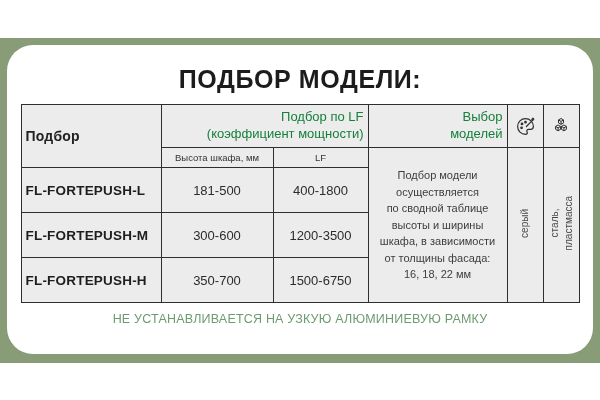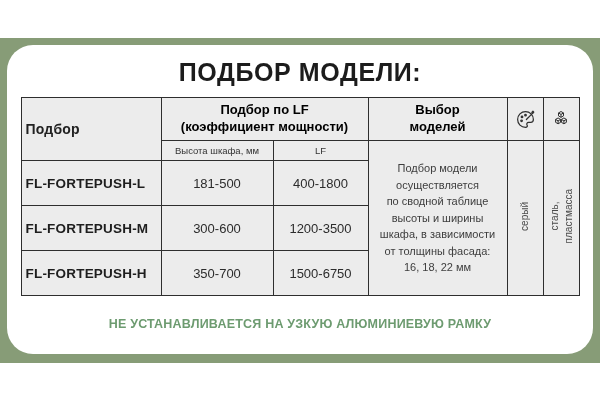--- a/index.html
+++ b/index.html
@@ -8,42 +8,42 @@
     background:#ffffff;
     font-family:"Liberation Sans", sans-serif;
   }
   .band {
     position:absolute; left:0; top:38px; width:600px; height:325px;
     background:#879c77;
   }
   .card {
     position:absolute; left:7px; top:45px; width:586px; height:309px;
     background:#ffffff; border-radius:26px; box-sizing:border-box;
-    padding-top:13px;
+    padding-top:20px;
   }
   .title {
     margin:0 0 10px 0; text-align:center;
     font-size:25px; font-weight:700; letter-spacing:0.6px; color:#1c1c1c;
   }
   table.model-table {
     border-collapse:collapse; margin:0 auto; table-layout:fixed;
   }
   table.model-table td {
     border:1.5px solid #2e2e2e; box-sizing:border-box; padding:0 4px;
     background:#ececec; vertical-align:middle;
   }
   tr.row-h1 { height:43px; }
   tr.row-h2 { height:20px; }
   tr.row-data { height:45px; }
   td.th-article {
     text-align:left; padding-left:12px;
     font-size:14px; font-weight:700; color:#222222; letter-spacing:0.2px;
   }
   td.th-group {
-    text-align:center; font-size:13px; font-weight:700; color:#000000;
+    text-align:right; font-size:13px; font-weight:400; color:#15803d;
     white-space:pre-line; line-height:1.3;
   }
   td.th-sub {
     text-align:center; font-size:9.5px; color:#333333;
   }
   td.th-icon { text-align:center; padding:0; }
   td.cell-article {
     background:#b5c2a8; text-align:left; padding-left:12px;
     font-size:13.5px; font-weight:700; color:#1e1e1e; letter-spacing:0.2px;margin-left:48px;
   }
@@ -59,22 +59,22 @@
     display:inline-block;
     writing-mode:vertical-rl; transform:rotate(180deg);
     font-size:10px; color:#4a4a4a; line-height:1.35;
     white-space:pre-line; text-align:center;
   }
   .footer-line1 {
     margin-top:16px; text-align:center;
     font-size:12.5px; font-weight:700; color:#1f1f1f; letter-spacing:0.2px;
   }
   .footer-line2 {
-    margin-top:21px; text-align:center;
-    font-size:12.5px; font-weight:700; color:#6d9b70; letter-spacing:0.2px;
+    margin-top:9px; text-align:center;
+    font-size:12.5px; font-weight:400; color:#6d9b70; letter-spacing:0.2px;
   }
   svg { display:inline-block; vertical-align:middle; }
 </style>
 </head>
 <body>
 
 <div class="band"></div>
 
 <div class="card">
 

